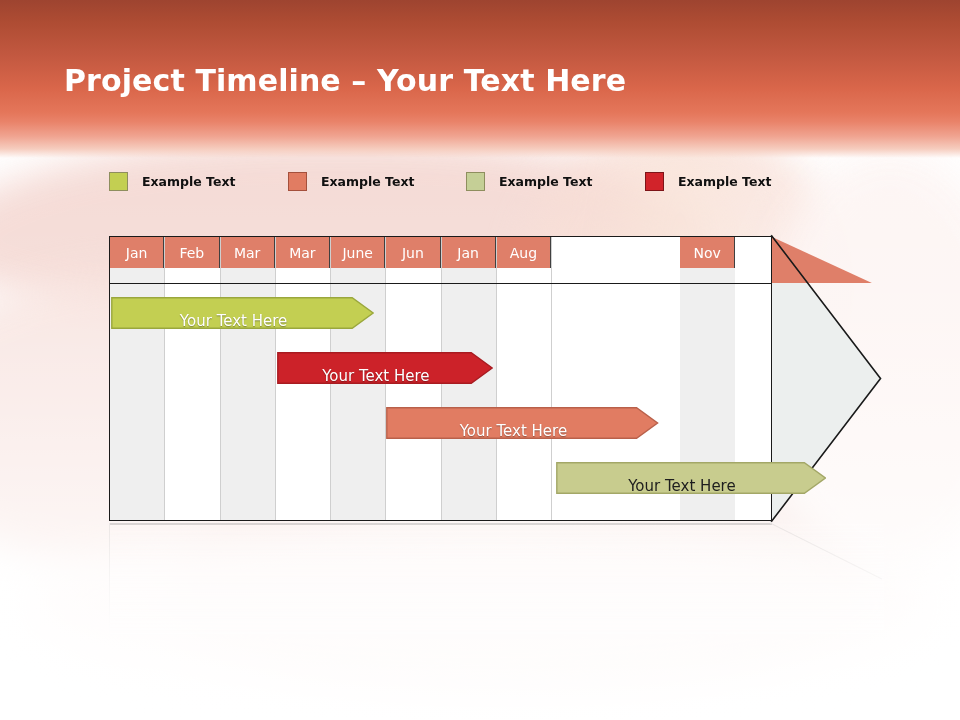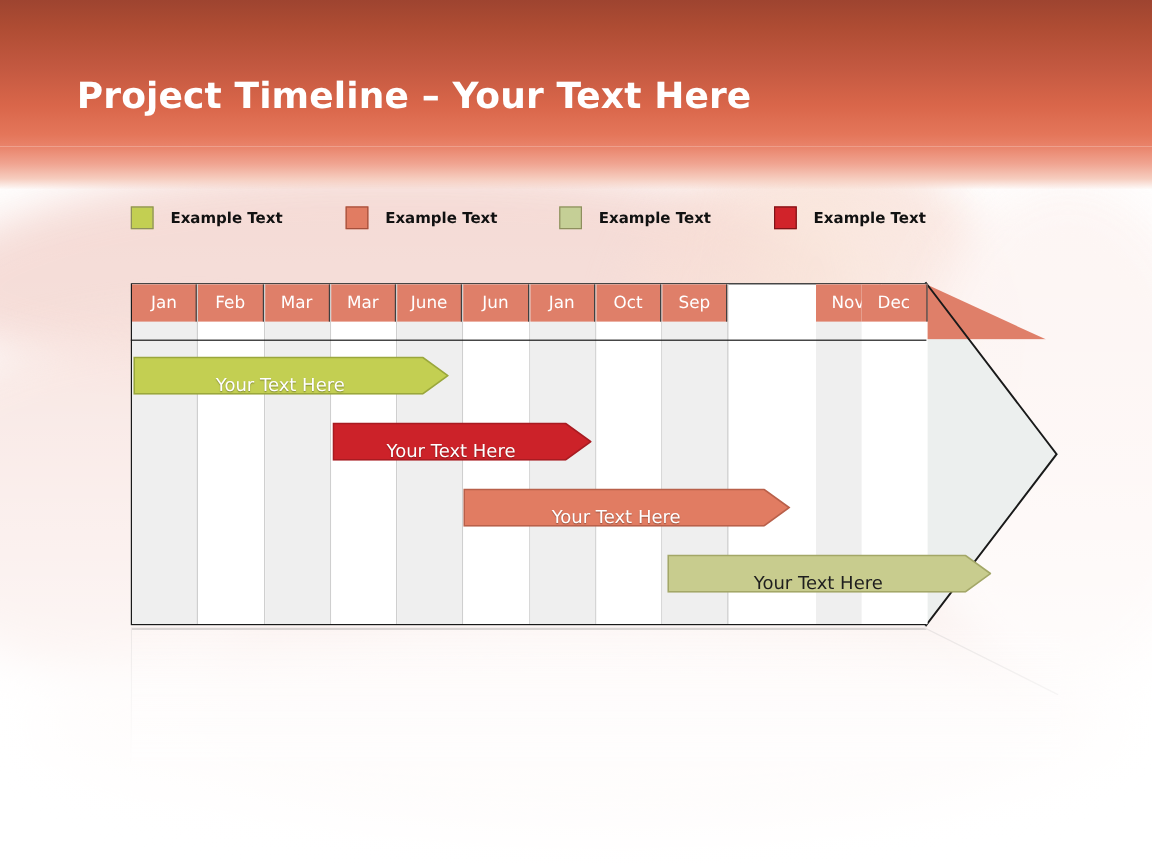--- a/index.html
+++ b/index.html
@@ -164,30 +164,24 @@
       <div class="col gray" style="left: 221px; width: 55.25px;">
         <div class="hdr">June</div>
       </div>
       <div class="col white" style="left: 276.25px; width: 55.25px;">
         <div class="hdr">Jun</div>
       </div>
       <div class="col gray" style="left: 331.5px; width: 55.25px;">
         <div class="hdr">Jan</div>
       </div>
       <div class="col white" style="left: 386.75px; width: 55.25px;">
-        <div class="hdr">Oct</div>
-      </div>
-      <div class="col gray" style="left: 442px; width: 55.25px;">
-        <div class="hdr">Sep</div>
+        <div class="hdr">Aug</div>
       </div>
       <div class="col gray" style="left: 570px; width: 55.25px;">
         <div class="hdr">Nov</div>
-      </div>
-      <div class="col white" style="left: 607.75px; width: 55.25px;">
-        <div class="hdr">Dec</div>
       </div>
     </div>
   <div class="hdrline"></div>
 
   <div id="bars">
       <div class="bar light" style="left: 111px; top: 297px; width: 263.2px; height: 32px;">
         <svg class="shape" viewBox="0 0 263.2 32" preserveAspectRatio="none">
           <path d="M0.8,0.8 L241.2,0.8 L262.2,16 L241.2,31.2 L0.8,31.2 Z" fill="#c3cf52" stroke="#9aa73c" stroke-width="1.4"></path>
         </svg>
         <div class="txt">Your  Text Here</div>

